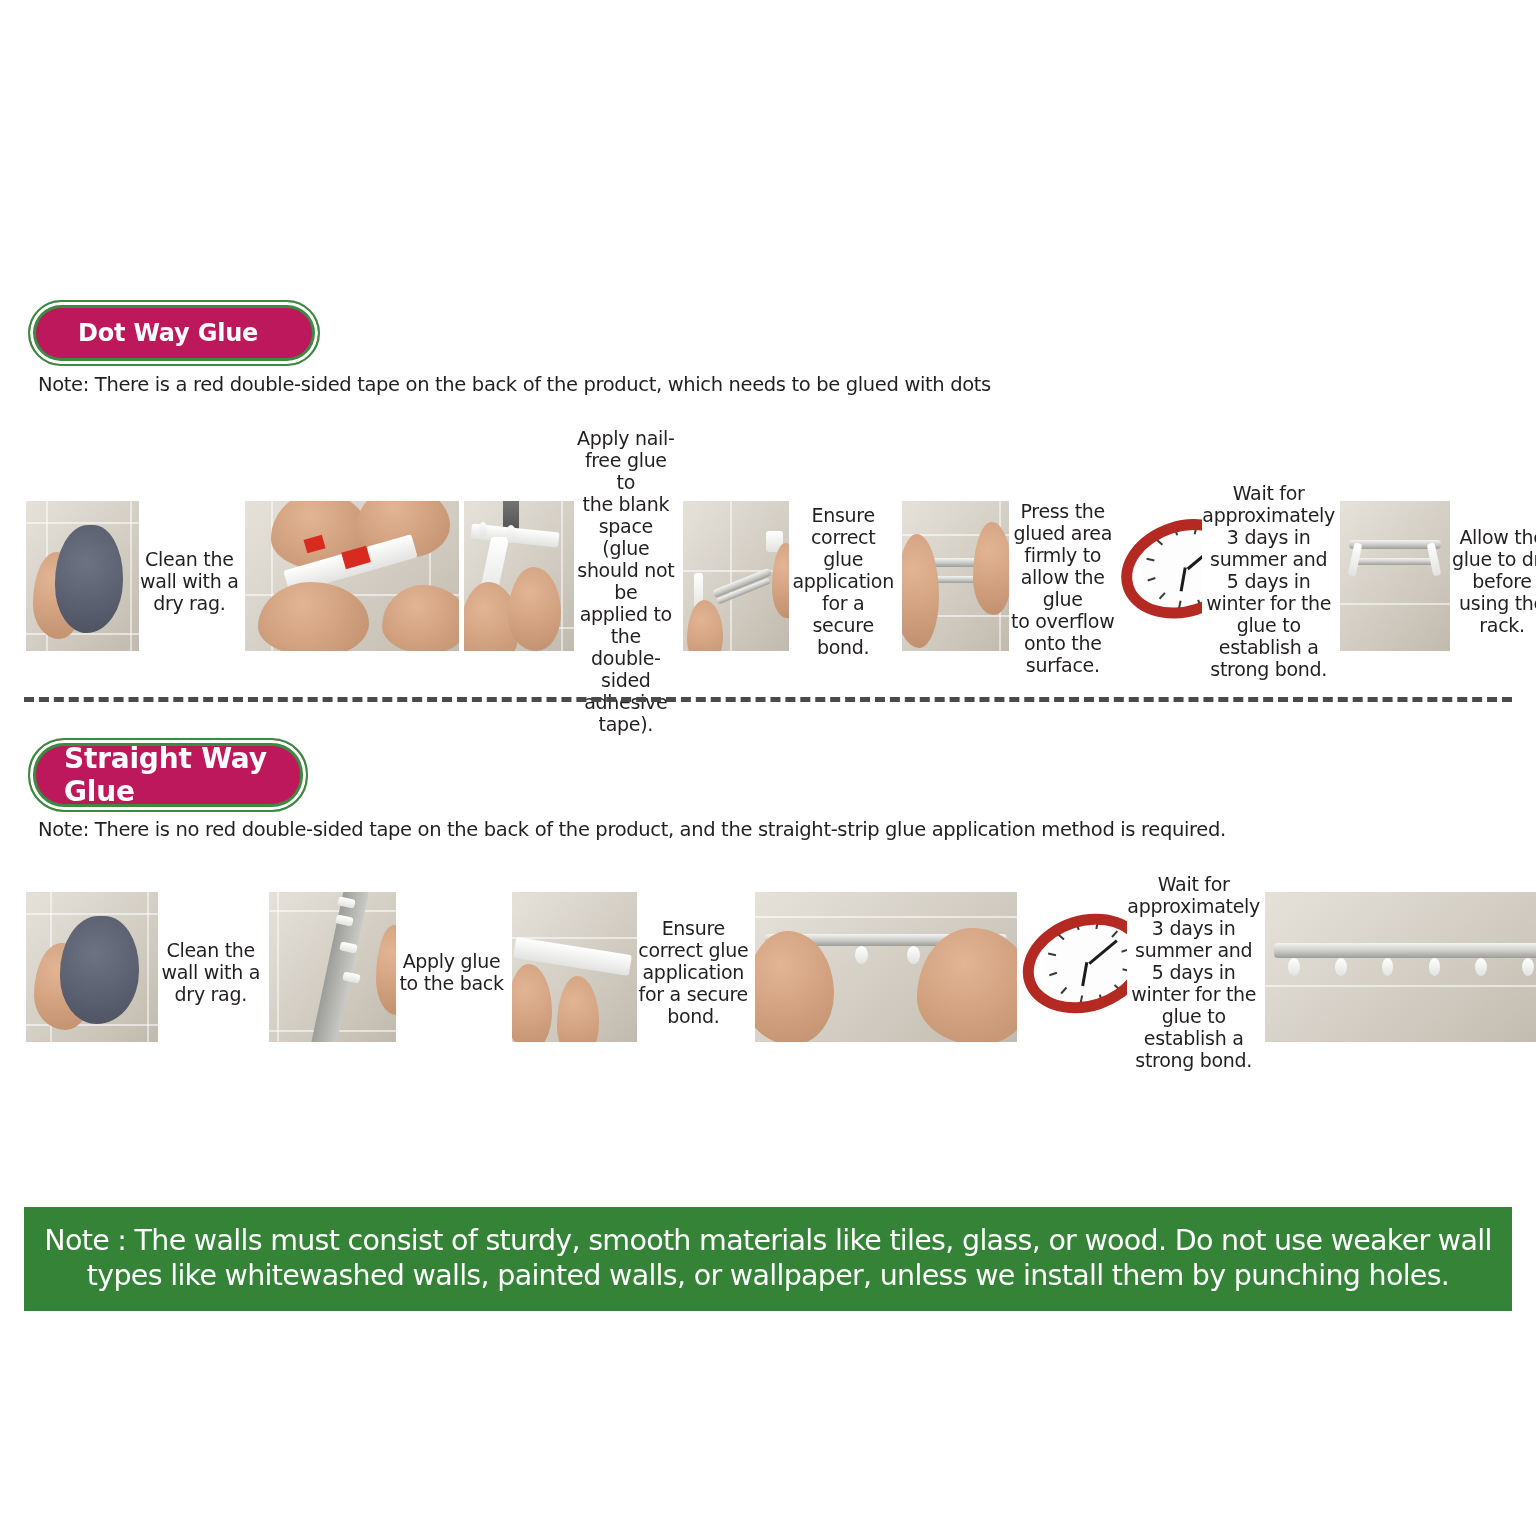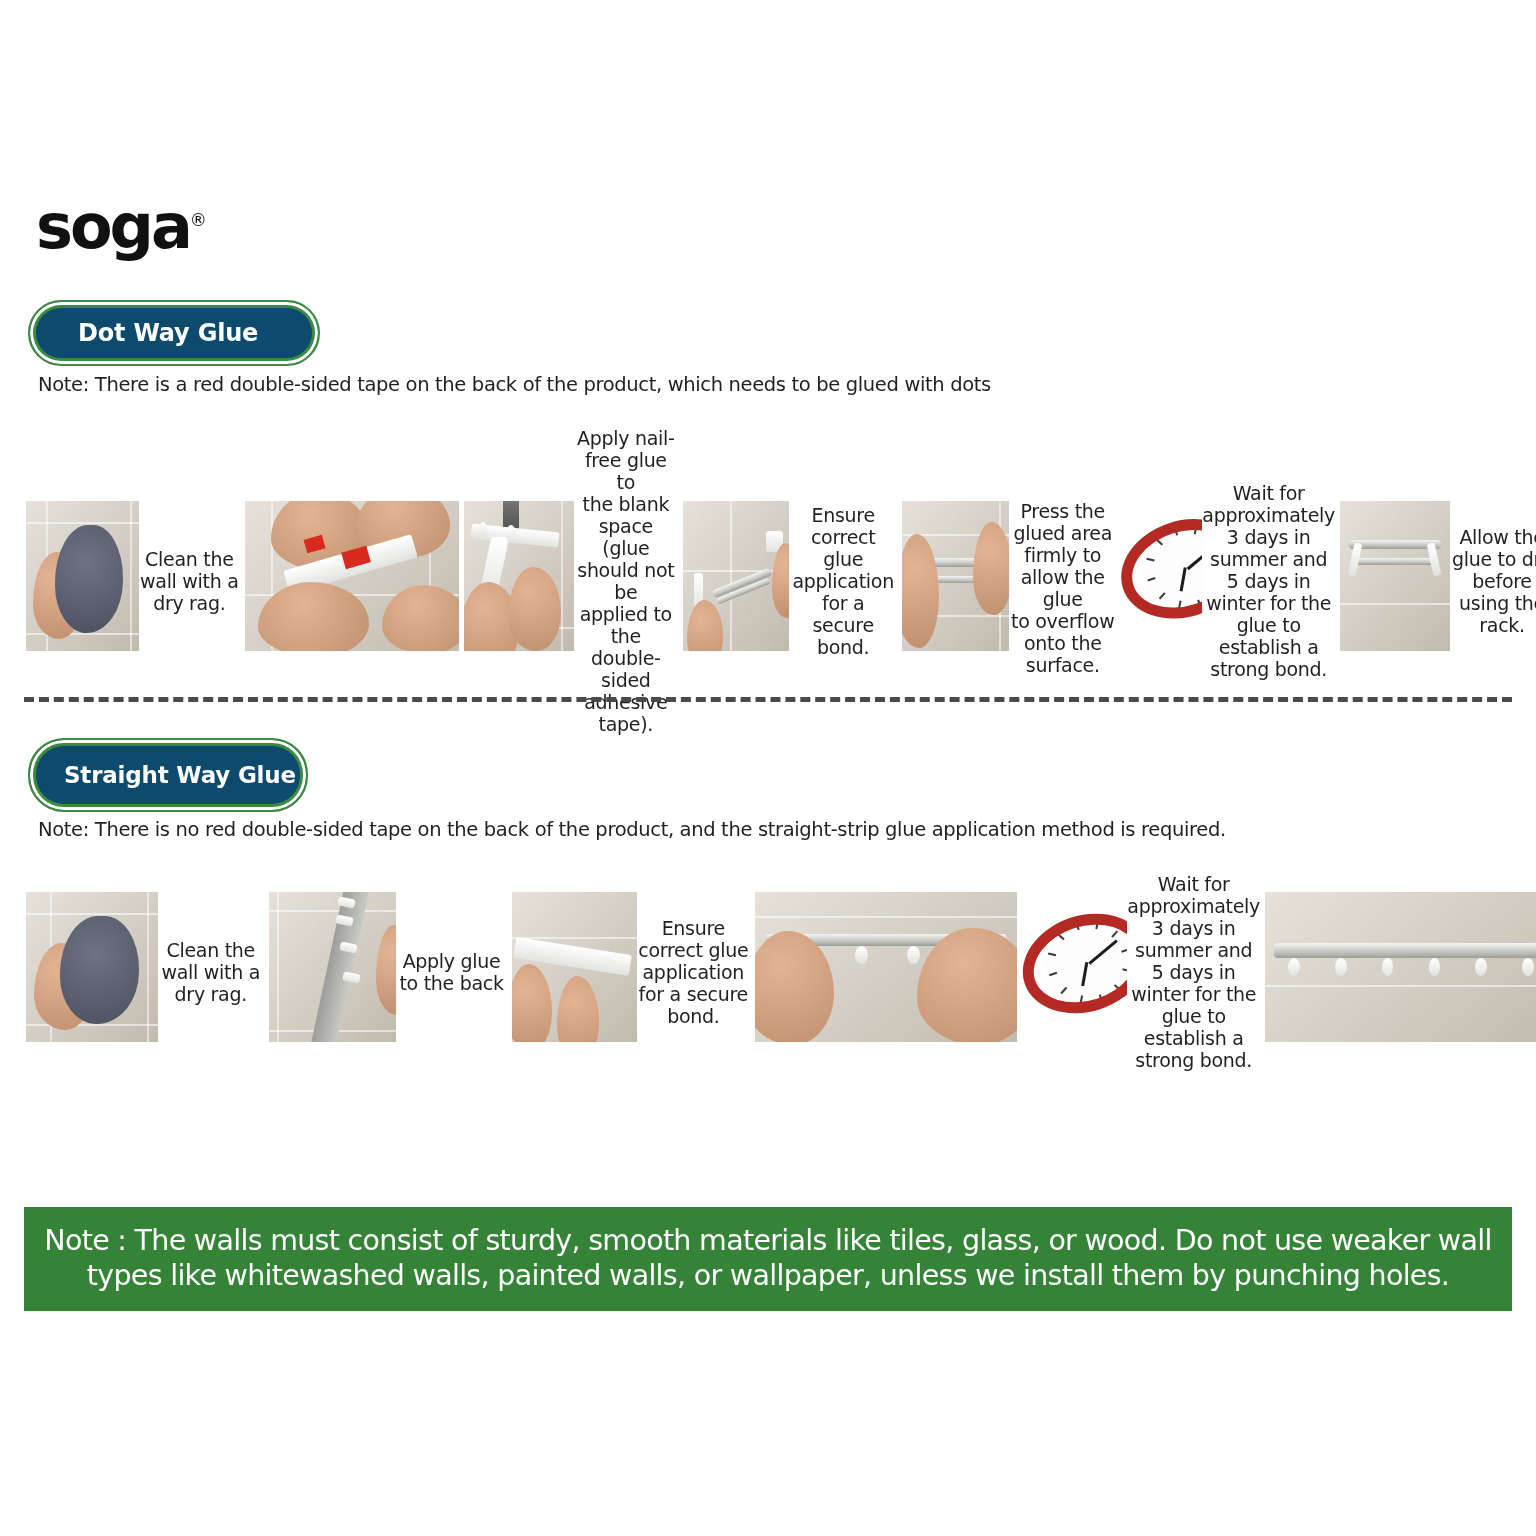--- a/index.html
+++ b/index.html
@@ -63,42 +63,42 @@
     font-family: "DejaVu Sans", sans-serif;
   }
 
   
   .pill {
     position: absolute;
     left: 28px;
     width: 288px;
     height: 62px;
     border-radius: 34px;
-    background: #0c4a6e;
+    background: #be185d;
     border: 2px solid #3a8a3f;
     box-shadow: inset 0 0 0 3px #ffffff, inset 0 0 0 6px #3a8a3f;
     display: flex;
     align-items: center;
   }
   .pill span {
     color: #ffffff;
     font-size: 24px;
     font-weight: 700;
     margin-left: 48px;
     font-family: "DejaVu Sans", sans-serif;
     letter-spacing: -0.2px;
   }
   .pill.pill2 {
     width: 276px;
     height: 70px;
     border-radius: 36px;
   }
   .pill.pill2 span {
     margin-left: 34px;
-    font-size: 23px;
+    font-size: 28px;
   }
 
   .note-line {
     position: absolute;
     left: 38px;
     font-size: 19.5px;
     color: #231f20;
     font-family: "DejaVu Sans", sans-serif;
     letter-spacing: -0.35px;
     white-space: nowrap;
@@ -261,23 +261,20 @@
     background: #1c1c1c;
     transform-origin: 0 100%;
   }
   .hand-hour { width: 3px; height: 24px; margin-left: -1.5px; margin-top: -24px; transform: rotate(208deg); }
   .hand-min  { width: 3px; height: 36px; margin-left: -1.5px; margin-top: -36px; transform: rotate(68deg); }
 </style>
 </head>
 <body>
 
 <div class="header">
-  <div class="logo">
-    <span>soga</span><span class="logo-reg">®</span>
-  </div>
 </div>
 
 <div class="pill" style="top:300px;">
   <span>Dot Way Glue</span>
 </div>
 <div class="note-line" style="top:373px;">Note: There is a red double-sided tape on the back of the product, which needs to be glued with dots</div>
 
 <div class="steps" id="steps-dot" style="top: 416px; padding-left: 26px; gap: 5px;">
     <div class="step" style="width: 214px;">
       <div class="thumb">

